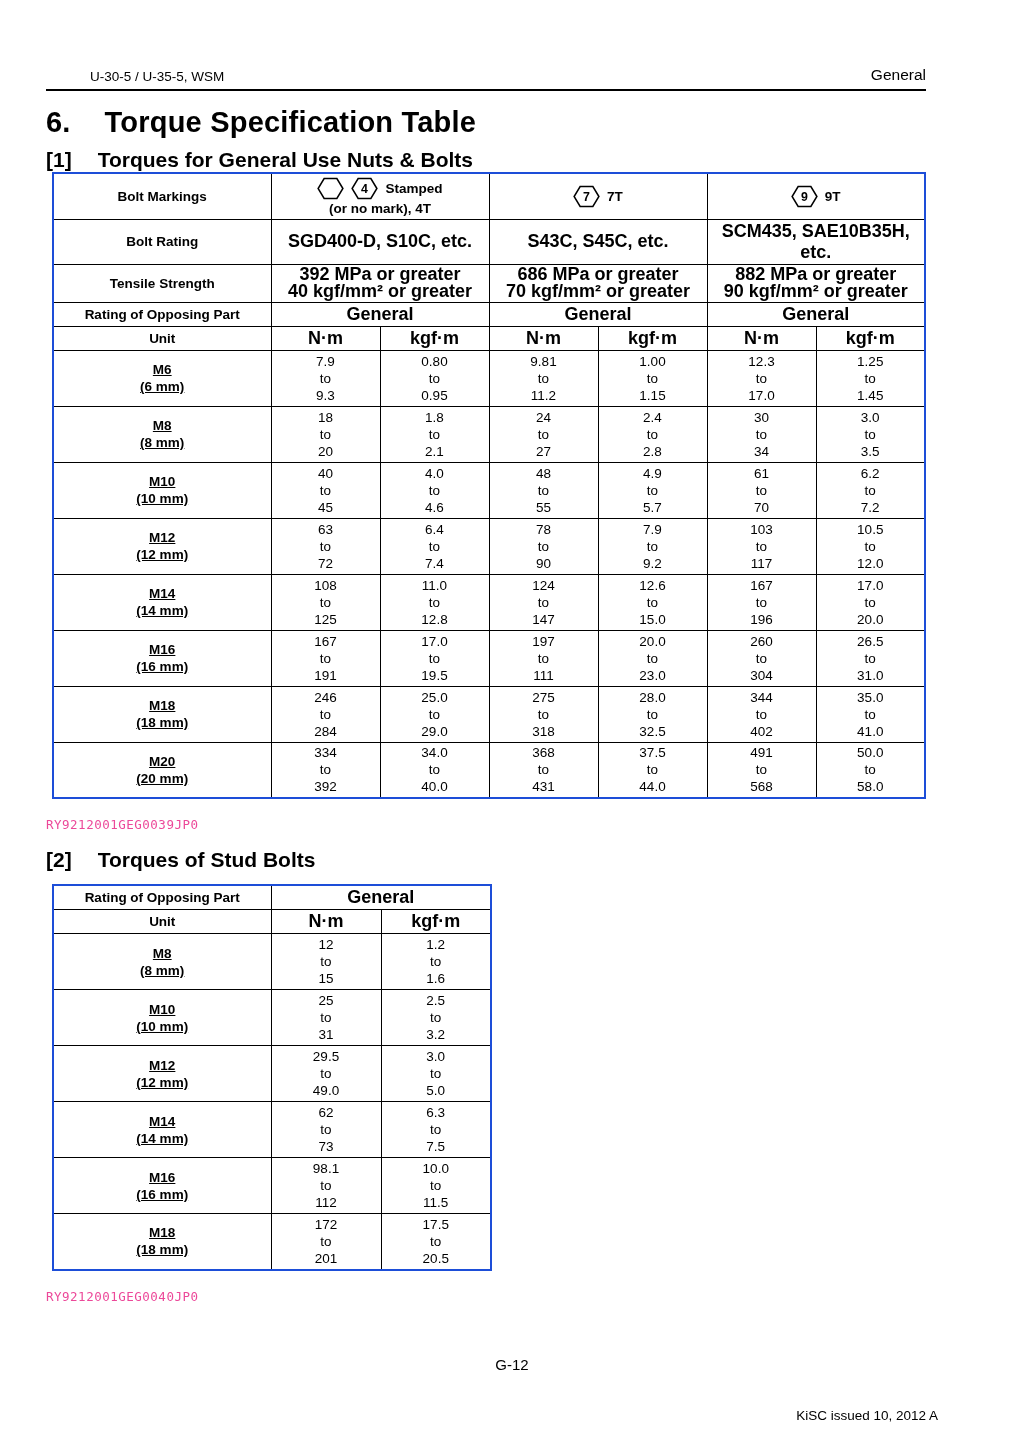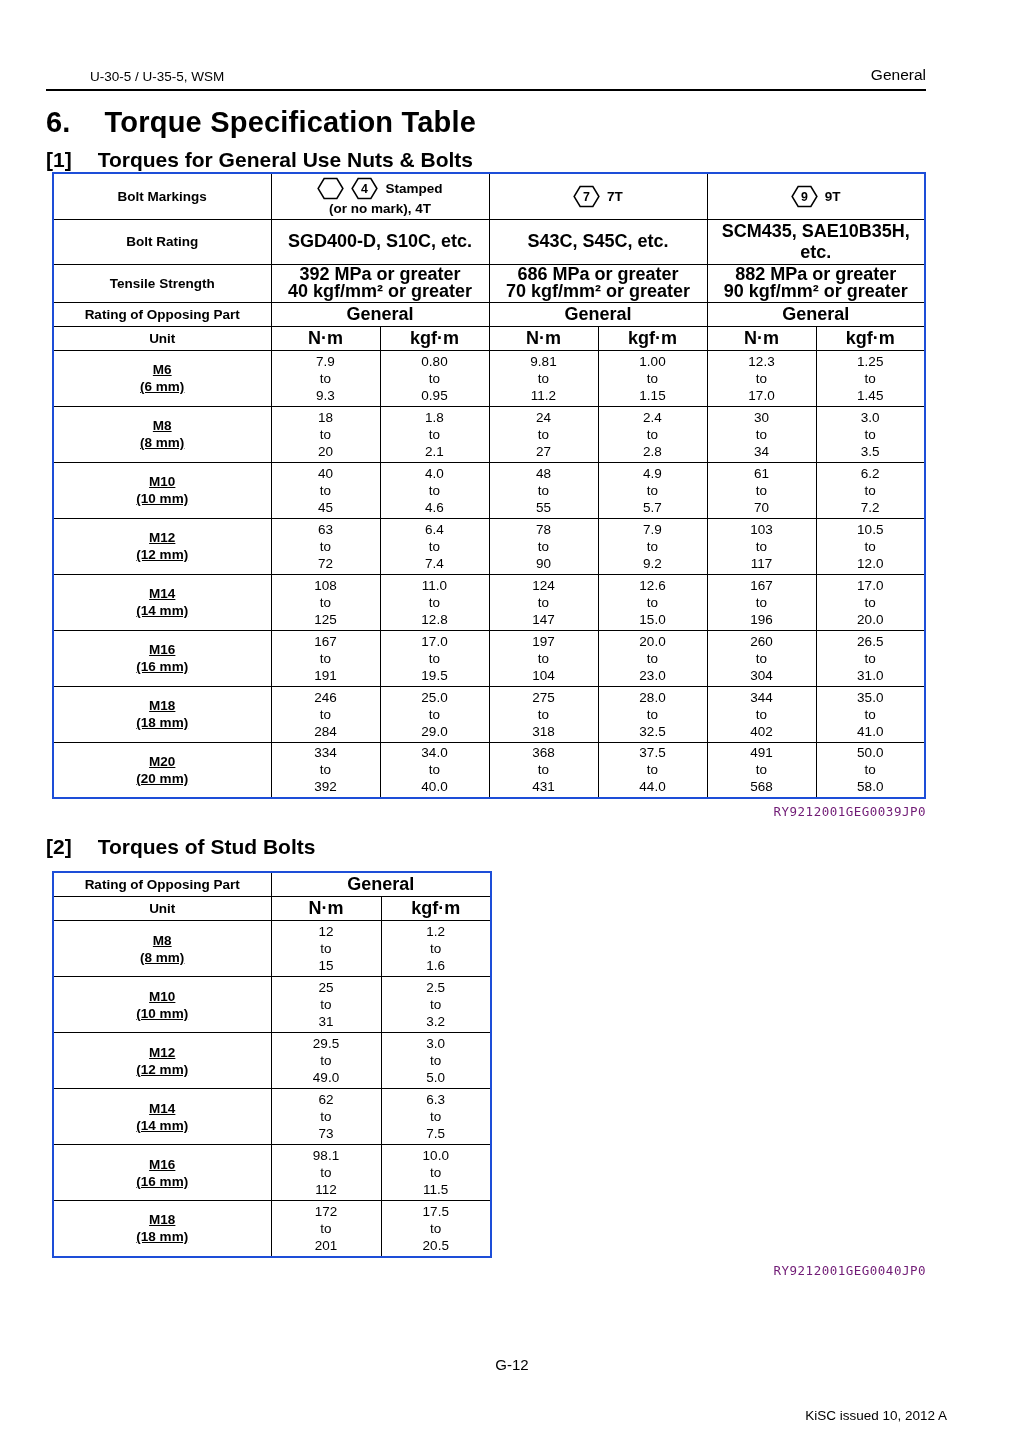--- a/index.html
+++ b/index.html
@@ -42,28 +42,28 @@
   .hex polygon { fill:none; stroke:#000; stroke-width:1.7; }
   .hex text { font-size:14px; font-weight:bold; fill:#000; text-anchor:middle; font-family:"Liberation Sans", sans-serif; }
 
   tbody tr { height:56px; }
   .size-cell { font-weight:bold; font-size:13.5px; }
   .size-cell div { line-height:17px;text-decoration:underline; }
   .val-cell { font-weight:normal; font-size:13.5px; }
   .val-cell div { line-height:17px; }
 
   .figcode {
-    text-align:right; margin-top:5px;
+    text-align:left; margin-top:18px;
     font-family:"DejaVu Sans Mono", monospace; font-size:12.5px;
-    color:#701a75; letter-spacing:0.5px;
+    color:#ec4899; letter-spacing:0.5px;
   }
   .sec2 { margin-top:16px; margin-bottom:12px; }
 
   .page-num { position:absolute; top:1356px; left:0; width:100%; text-align:center; font-size:15px; }
-  .issue { position:absolute; top:1408px; right:77px; font-size:13.5px; }
+  .issue { position:absolute; top:1408px; right:86px; font-size:13.5px; }
 </style>
 </head>
 <body>
 
 <div class="content">
 
   <div class="page-header">
     <span class="hdr-left">U-30-5 / U-35-5, WSM</span>
     <span class="hdr-right">General</span>
   </div>
@@ -354,21 +354,21 @@
             <div>191</div>
           </td>
           <td class="val-cell">
             <div>17.0</div>
             <div>to</div>
             <div>19.5</div>
           </td>
           <td class="val-cell">
             <div>197</div>
             <div>to</div>
-            <div>104</div>
+            <div>111</div>
           </td>
           <td class="val-cell">
             <div>20.0</div>
             <div>to</div>
             <div>23.0</div>
           </td>
           <td class="val-cell">
             <div>260</div>
             <div>to</div>
             <div>304</div>

